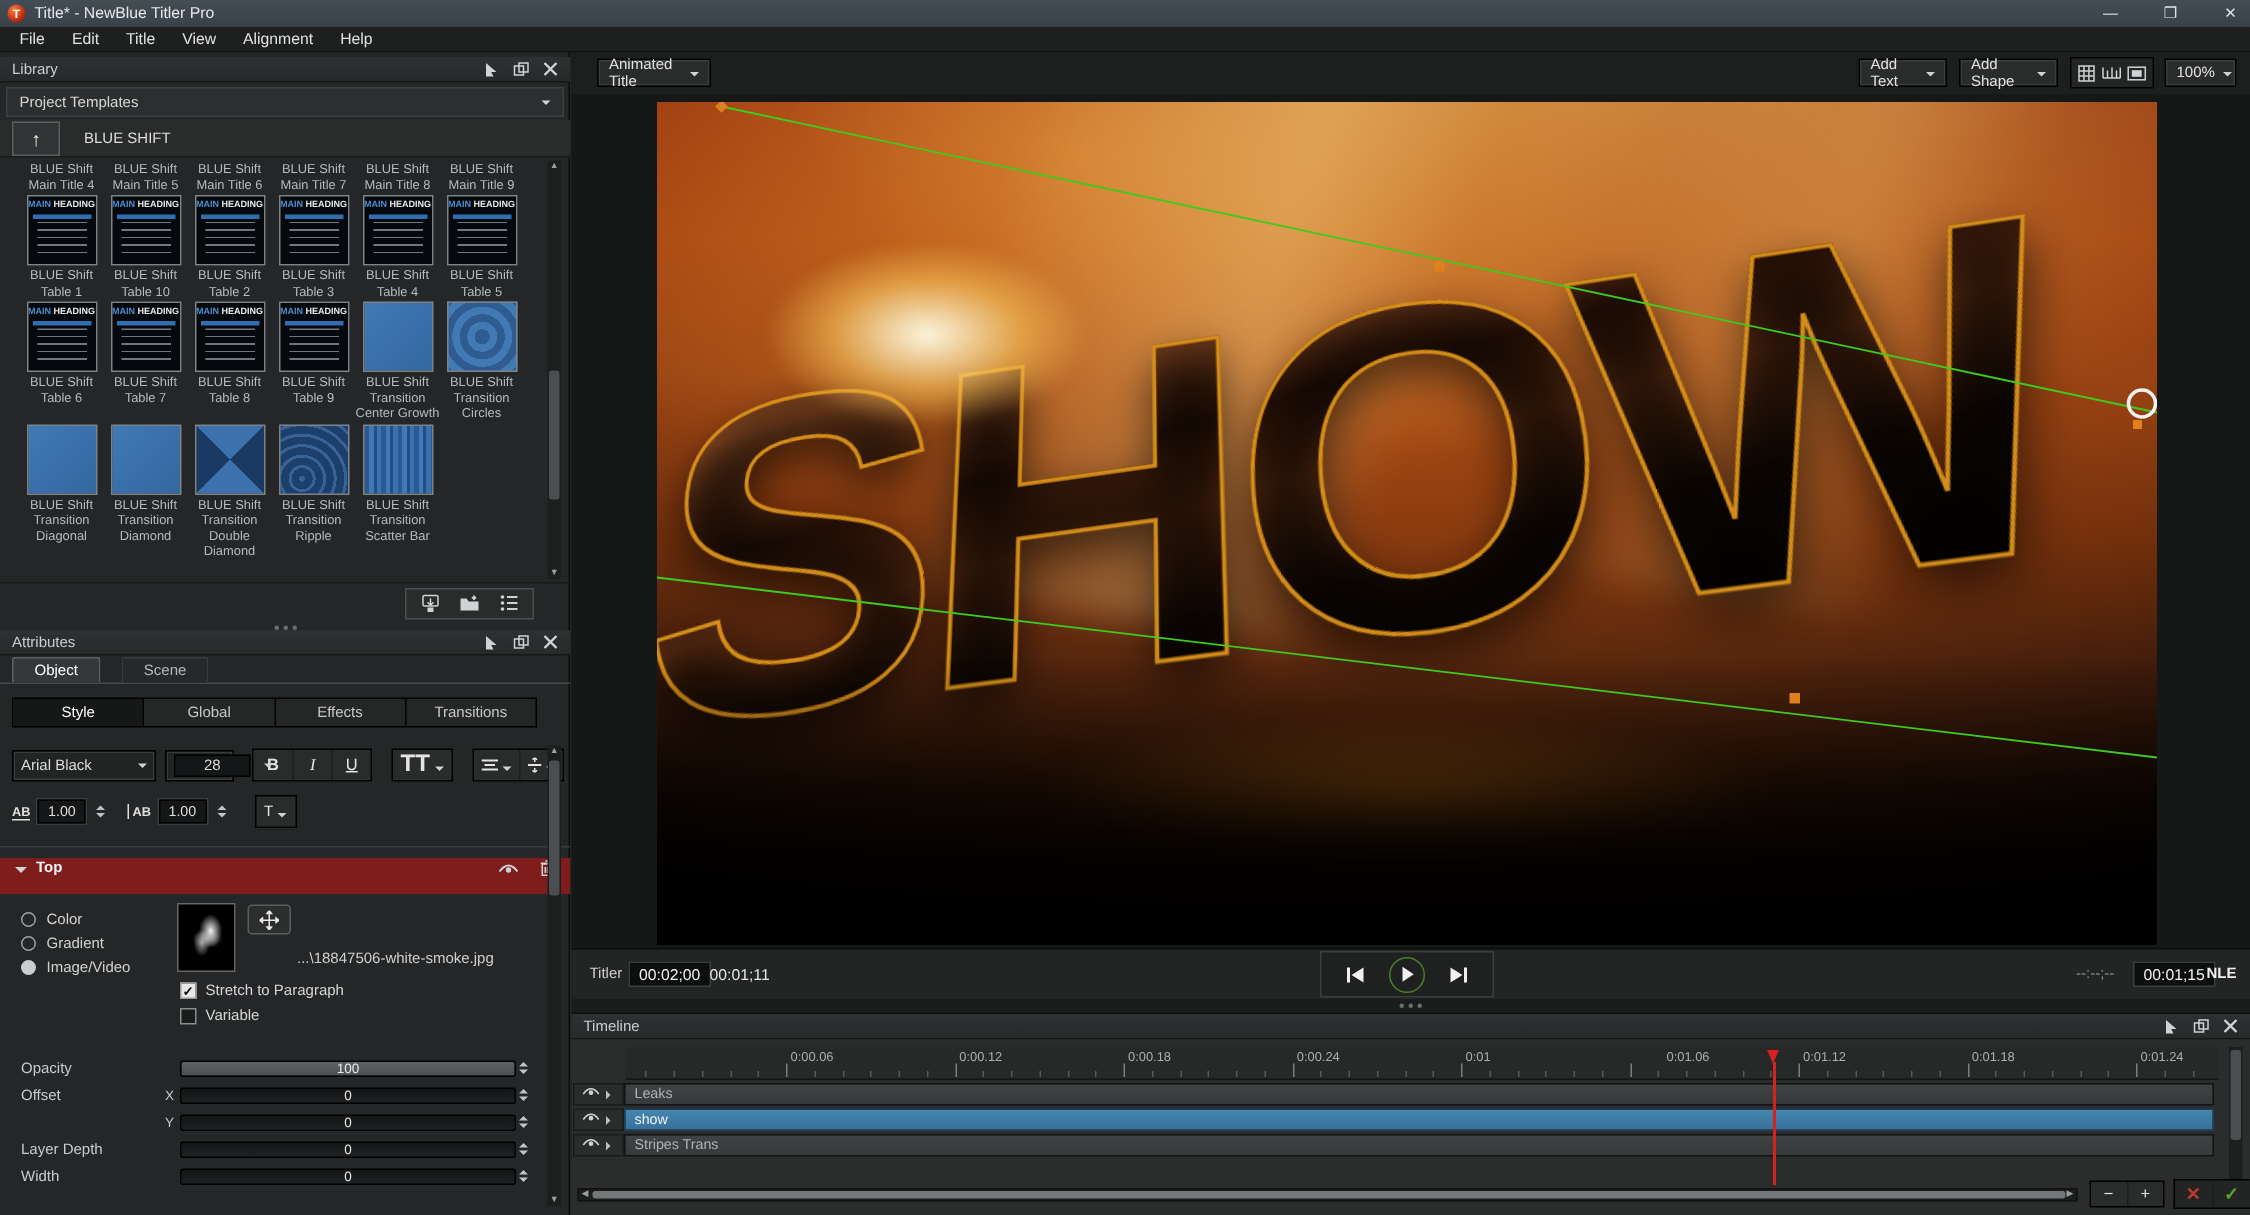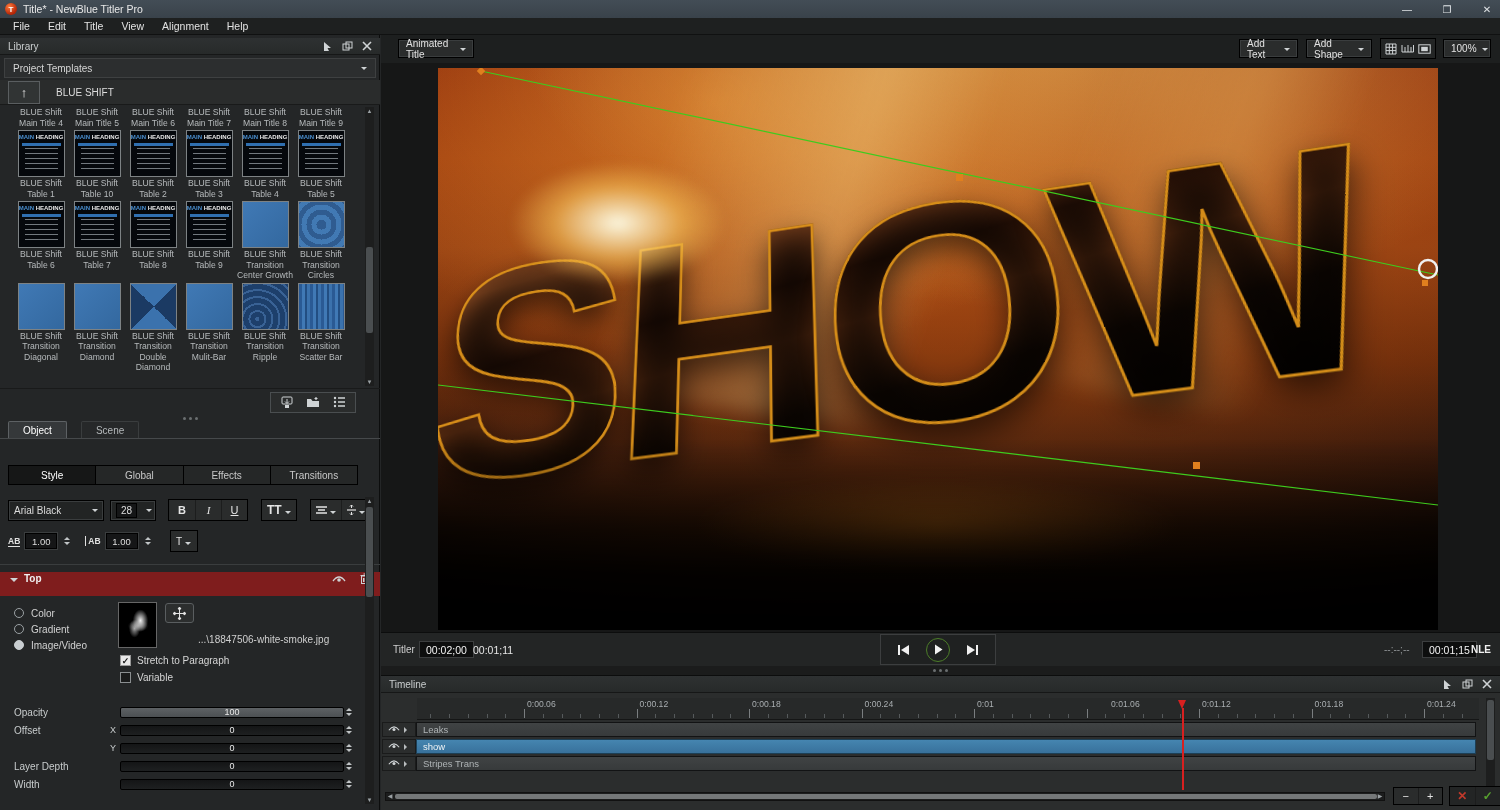--- a/index.html
+++ b/index.html
@@ -60,21 +60,21 @@
   .tabs-row { height:19px; display:flex; align-items:flex-end; padding-left:8px; gap:14px; border-bottom:1px solid #46494b; }
   .tab { height:17px; padding:0 14px; display:flex; align-items:center; font-size:10px; border:1px solid #3a3d3e; border-bottom:none; border-radius:2px 2px 0 0; background:#262829; color:#b4b8ba; }
   .tab.active { background:#35383a; border-color:#5d6164; color:#ffffff; }
   .attr-content { position:absolute; top:37px; left:0; right:0; bottom:0; }
   .subtabs { display:flex; margin:8px 22px 0 8px; height:20px; border:1px solid #000; background:#252727; }
   .subtab { flex:1; display:flex; align-items:center; justify-content:center; color:#c8c8c8; border-left:1px solid #000; }
   .subtab:first-child { border-left:none; }
   .subtab.active { background:#161717; color:#fff; }
   .fontrow { display:flex; align-items:center; margin:14px 0 0 8px; gap:6px; }
   .combo { height:21px; background:#222424; border:1px solid #000; box-shadow:inset 0 0 0 1px #3a3d3e; display:flex; align-items:center; padding:0 5px; color:#dcdcdc; }
-  .combo .val { background:#151617; border:1px solid #000; padding:1px 4px; margin-right:4px; }
+  .combo .val { background:#151617; border:1px solid #000; padding:1px 19px; margin-right:4px; }
   .dd-arrow { width:0; height:0; border:3.5px solid transparent; border-top-color:#cfd3d5; margin-left:5px; transform:translateY(2px); }
   .btn-group { display:flex; border:1px solid #000; background:#2a2c2c; height:22px; }
   .tbtn { min-width:26px; padding:0 5px; display:flex; align-items:center; justify-content:center; color:#e4e4e4; border-left:1px solid #1c1d1d; }
   .tbtn:first-child { border-left:none; }
   .tbtn b { font-size:11px; } .tbtn i { font-size:11px; font-family:"Liberation Serif",serif; } .tbtn u { font-size:11px; }
   .mini-dd { width:0; height:0; border:3px solid transparent; border-top-color:#cfd3d5; margin-left:3px; transform:translateY(4px); }
   .spacerow { display:flex; align-items:center; margin:9px 0 0 8px; gap:5px; }
   .glyph { font-size:8.5px; font-weight:bold; color:#e0e0e0; letter-spacing:0;text-align:center; }
   .numbox { width:32px; height:16px; background:#151617; border:1px solid #000; box-shadow:0 0 0 1px #3a3d3e; color:#ddd; display:flex; align-items:center; justify-content:center; font-size:9.5px; }
   .spin { display:flex; flex-direction:column; gap:2px; margin-left:2px; }
@@ -353,24 +353,20 @@
           </div>
           <div class="lib-cell">
             <div class="thumb blue"></div>
             <div class="lib-label">BLUE Shift Transition Diamond</div>
           </div>
           <div class="lib-cell">
             <div class="thumb blue-x"></div>
             <div class="lib-label">BLUE Shift Transition Double Diamond</div>
           </div>
           <div class="lib-cell">
-            <div class="thumb blue"></div>
-            <div class="lib-label">BLUE Shift Transition Mulit-Bar</div>
-          </div>
-          <div class="lib-cell">
             <div class="thumb blue-ripple"></div>
             <div class="lib-label">BLUE Shift Transition Ripple</div>
           </div>
           <div class="lib-cell">
             <div class="thumb blue-stripes"></div>
             <div class="lib-label">BLUE Shift Transition Scatter Bar</div>
           </div>
         </div>
       <div class="vscroll lib-vscroll">
         <span class="arr" style="top:0">▲</span>
@@ -399,20 +395,36 @@
       </div>
     </div>
     <div class="splitdots">
         <i></i>
         <i></i>
         <i></i>
       </div>
   </div>
 
   <div class="attr-panel">
+    <div class="phead">
+      <span>Attributes</span>
+      <span class="sp"></span>
+      <span class="phicons">
+        <svg width="11" height="11" viewBox="0 0 11 11">
+            <path d="M2 10 L2 1 L9 7 L5.5 7 L7 10 Z" fill="#cfd3d5"></path>
+          </svg>
+        <svg width="11" height="11" viewBox="0 0 11 11">
+            <rect x="1" y="3" width="6" height="6" fill="none" stroke="#cfd3d5"></rect>
+            <rect x="4" y="1" width="6" height="6" fill="none" stroke="#cfd3d5"></rect>
+          </svg>
+        <svg width="10" height="10" viewBox="0 0 10 10">
+            <path d="M1 1 L9 9 M9 1 L1 9" stroke="#cfd3d5" stroke-width="1.6"></path>
+          </svg>
+      </span>
+    </div>
     <div class="tabs-row">
       <div class="tab active">Object</div>
       <div class="tab">Scene</div>
     </div>
 
     <div class="attr-content">
       <div class="subtabs">
           <div class="subtab active">Style</div>
           <div class="subtab">Global</div>
           <div class="subtab">Effects</div>
@@ -435,21 +447,21 @@
             </div>
           <div class="tbtn">
               <i>I</i>
             </div>
           <div class="tbtn">
               <u>U</u>
             </div>
         </div>
         <div class="btn-group" style="margin-left:7px">
           <div class="tbtn">
-              <b style="font-size:12px">TT</b>
+              <b style="font-size:16px">TT</b>
               <span class="mini-dd"></span>
             </div>
         </div>
         <div class="btn-group" style="margin-left:7px">
           <div class="tbtn">
             <svg width="11" height="9" viewBox="0 0 11 9">
                 <path d="M0 1 H11 M2 4 H9 M0 7 H11" stroke="#e4e4e4" stroke-width="1.3"></path>
               </svg>
             <span class="mini-dd"></span>
           </div>

